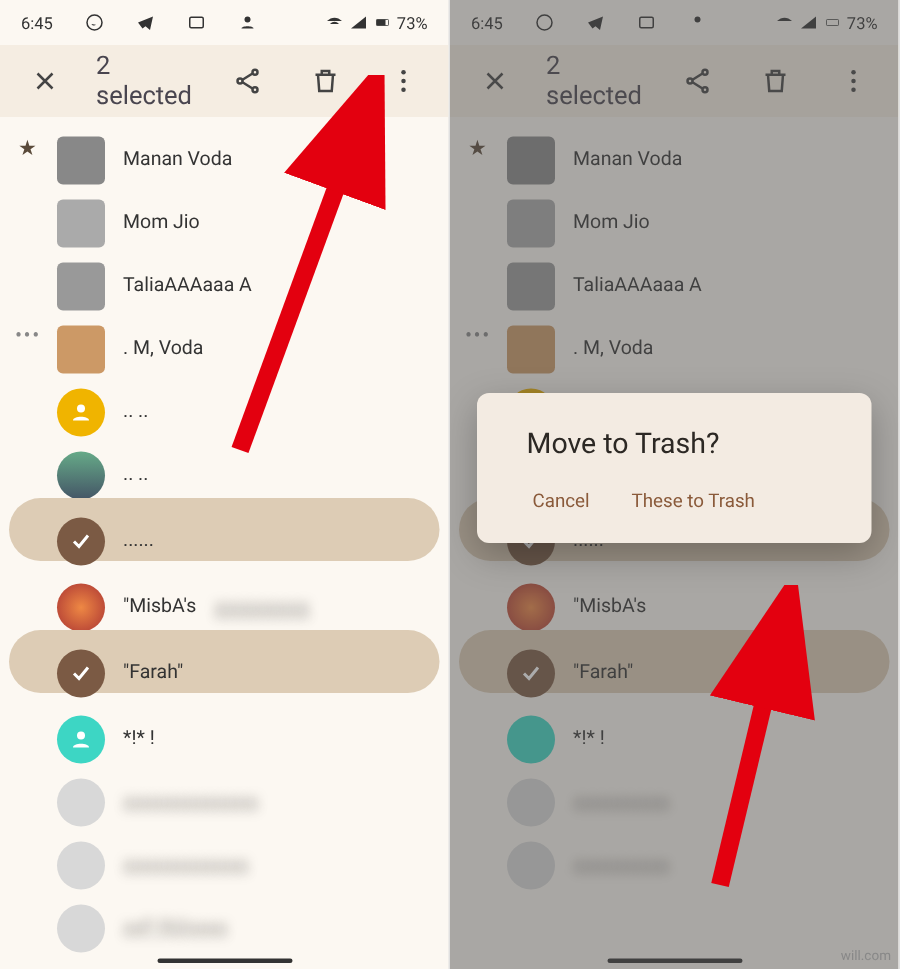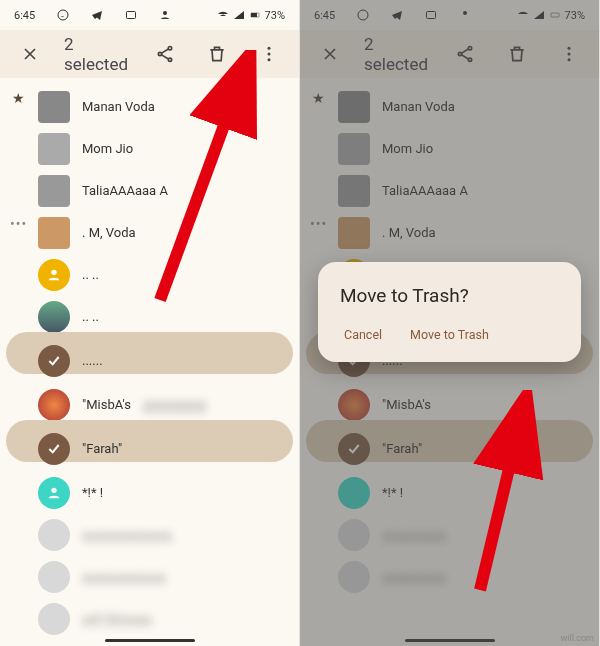--- a/index.html
+++ b/index.html
@@ -27,21 +27,21 @@
   .blurred { color: transparent; text-shadow: 0 0 8px rgba(0,0,0,0.4); user-select: none; text-decoration: underline; }
   .star { position: absolute; left: 12px; color: #5a4a3a; font-size: 14px; }
   .dots3 { position: absolute; left: 10px; color: #888; font-size: 14px; letter-spacing: 1px; }
   
   .check-circle { width: 32px; height: 32px; border-radius: 50%; background: #7b5a44; display: flex; align-items: center; justify-content: center; flex-shrink: 0; }
   .check-circle svg { stroke: #fff; }
   
   .overlay { position: absolute; inset: 0; background: rgba(80,80,80,0.48); }
   .screen.dimmed > *:not(.dialog):not(.arrow2):not(.overlay) { filter: none; }
   
-  .dialog { position: absolute; top: 262px; left: 18px; right: 18px; background: #f3ebe2; border-radius: 18px; padding: 22px 22px 12px; box-shadow: 0 8px 24px rgba(0,0,0,0.25); z-index: 10; }
+  .dialog { position: absolute; top: 262px; left: 18px; right: 18px; background: #f3ebe2; border-radius: 8px; padding: 22px 33px 12px; box-shadow: 0 8px 24px rgba(0,0,0,0.25); z-index: 10; }
   .dialog h3 { font-size: 19px; font-weight: 400; color: #2c2824; margin-bottom: 12px; }
   .dialog p { font-size: 12px; color: #5a504a; line-height: 1.4; margin-bottom: 20px; }
   .dialog .actions { display: flex; gap: 20px; }
   .dialog .actions span { font-size: 12.5px; color: #8a5a3a; cursor: pointer; padding: 8px 4px; }
   
   .arrow { position: absolute; z-index: 5; pointer-events: none; }
   .navbar { position: absolute; bottom: 4px; left: 50%; transform: translateX(-50%); width: 90px; height: 3px; border-radius: 3px; background: #333; }
   .watermark { position: absolute; bottom: 3px; right: 6px; font-size: 9px; color: #888; z-index: 20; }
 </style>
 </head>
@@ -320,21 +320,21 @@
         </div>
     </div>
     <div class="navbar"></div>
 
     <div class="overlay"></div>
 
     <div class="dialog">
       <h3>Move to Trash?</h3>
       <div class="actions">
         <span>Cancel</span>
-        <span>Move to Trash</span>
+        <span>These to Trash</span>
       </div>
     </div>
 
     <svg class="arrow arrow2" style="top:390px; left:150px; z-index:20;" width="130" height="210">
       <defs>
           <marker id="ah2" markerWidth="8" markerHeight="8" refX="6" refY="3" orient="auto">
             <polygon points="0 0, 8 3, 0 6" fill="#e3000f"></polygon>
           </marker>
         </defs>
       <path d="M30 200 L75 12" stroke="#e3000f" stroke-width="12" marker-end="url(#ah2)"></path>

